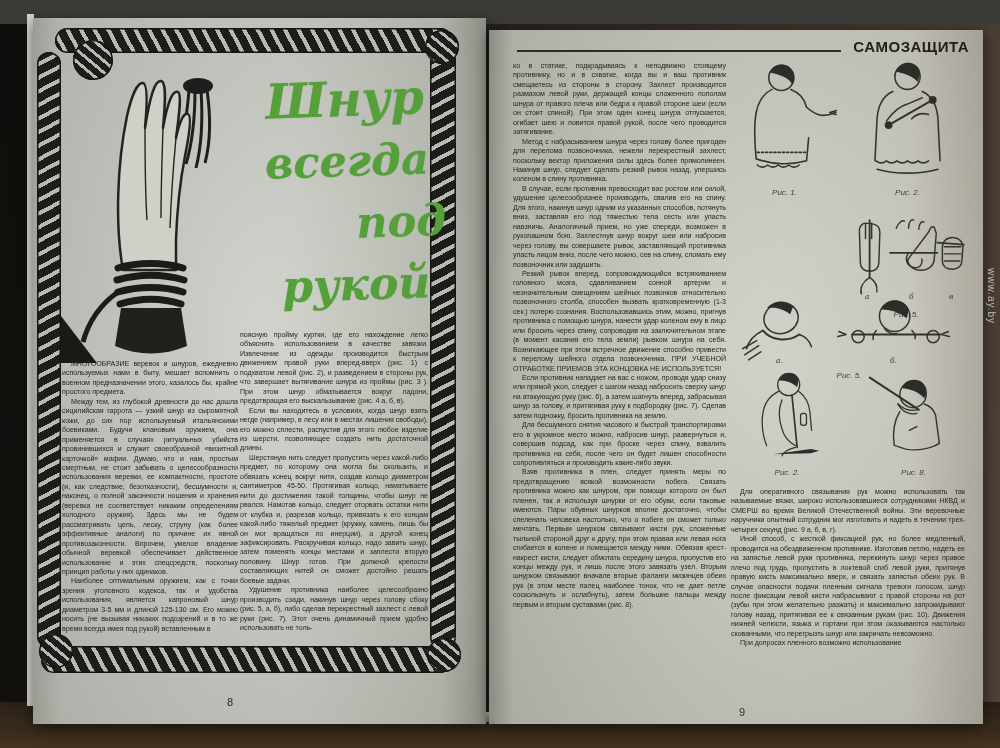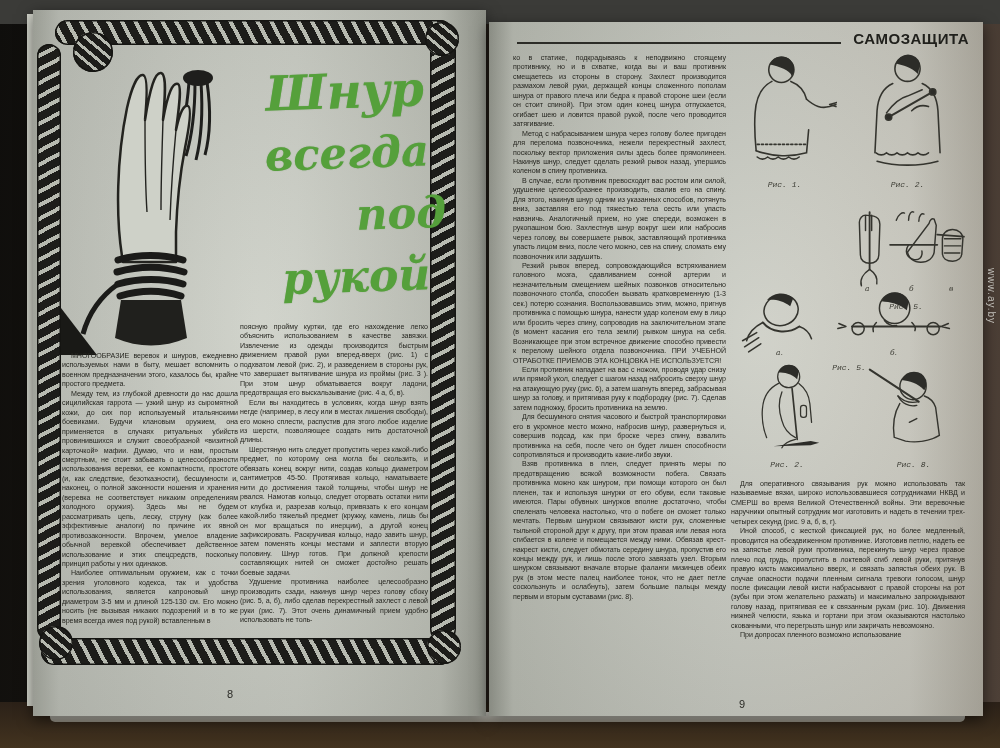--- a/index.html
+++ b/index.html
@@ -6,21 +6,21 @@
   #photo{position:relative;width:1000px;height:748px;overflow:hidden;
     background:linear-gradient(95deg,#0f0e0c 0%,#171410 16%,#262019 45%,#3a2f27 72%,#4e4138 100%);
     font-family:"Liberation Sans",sans-serif;}
   .bg-top{position:absolute;left:0;top:0;width:100%;height:24px;background:#3b3b38;}
   .bg-bottom{position:absolute;left:0;top:702px;width:100%;height:46px;
     background:linear-gradient(180deg,#2b2118,#43331f);}
   .page-stack-edge{position:absolute;left:50px;top:712px;width:915px;height:10px;
     background:linear-gradient(180deg,#e0e0d6,#8f8b80);border-radius:0 0 5px 5px;}
   .edge-sliver{position:absolute;left:27px;top:14px;width:7px;height:692px;background:#d4d6cc;transform:skewY(-0.5deg);}
 
-  .page{position:absolute;box-shadow:0 4px 14px rgba(0,0,0,.55);}
+  .page{position:absolute;box-shadow:0 4px 14px rgba(0,0,0,.55);margin-top:8px;}
   #page-left{left:33px;top:10px;width:453px;height:706px;
     background:
       radial-gradient(ellipse at 50% 45%, rgba(255,255,255,.10), rgba(0,0,0,.12) 95%),
       linear-gradient(90deg,#aeb1a7 0,#c6c9c0 26px,#cdd0c7 58%,#c3c6bc 90%,#9fa298 100%);}
   #page-right{left:489px;top:22px;width:494px;height:694px;
     background:
       radial-gradient(ellipse at 55% 45%, rgba(255,255,255,.10), rgba(0,0,0,.12) 96%),
       linear-gradient(90deg,#9b9e94 0,#c2c5bb 24px,#cbcdc4 50%,#cfcec4 85%,#b7b3a7 100%);}
 
   
@@ -49,21 +49,21 @@
   
   #rp-rule{position:absolute;left:28px;top:20px;width:324px;height:2px;background:#2c2c27;}
   #rp-header{position:absolute;right:14px;top:8px;font-size:15px;font-weight:bold;
     letter-spacing:.5px;color:#20201c;}
 
   .pagenum{position:absolute;font-size:11px;color:#2c2c27;}
 
   
   .fig{position:absolute;}
   .fig svg{display:block;}
-  .figcap{font-family:Liberation Mono, monospace;font-style:italic;font-size:8px;
+  .figcap{font-family:Liberation Sans, sans-serif;font-style:italic;font-size:8px;
     color:#3c3c34;text-align:center;margin-top:2px;}
   .sublabel{position:absolute;font-family:"DejaVu Serif",serif;font-style:italic;
     font-size:7.5px;color:#3c3c34;}
 
   #watermark{position:absolute;left:986px;top:268px;writing-mode:vertical-rl;
     font-size:10px;color:#d8d8d2;opacity:.85;letter-spacing:1px;}
 </style>
 </head>
 <body>
 

